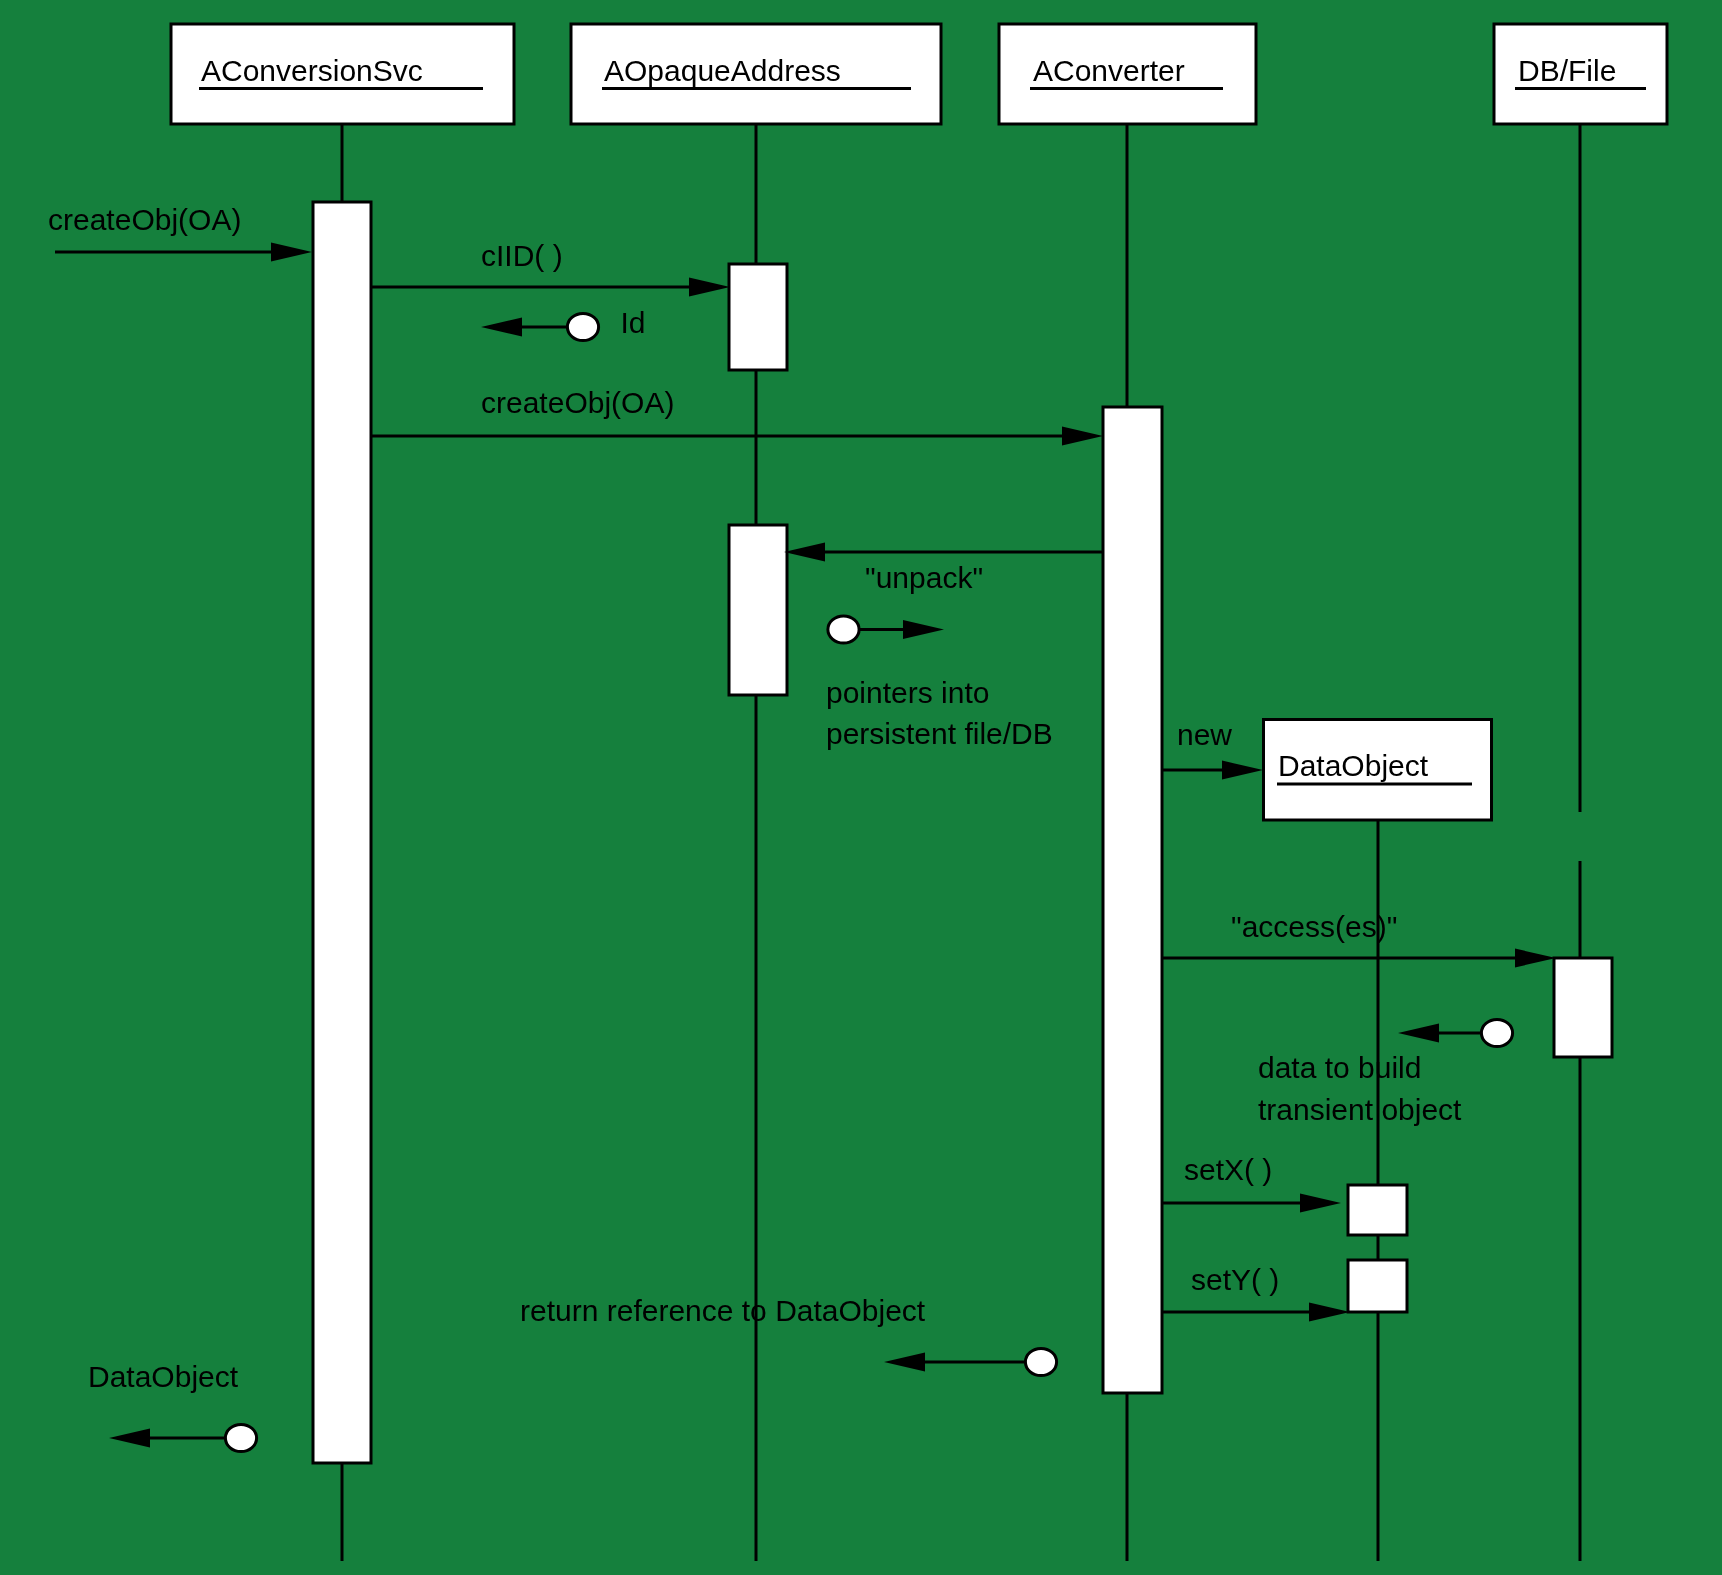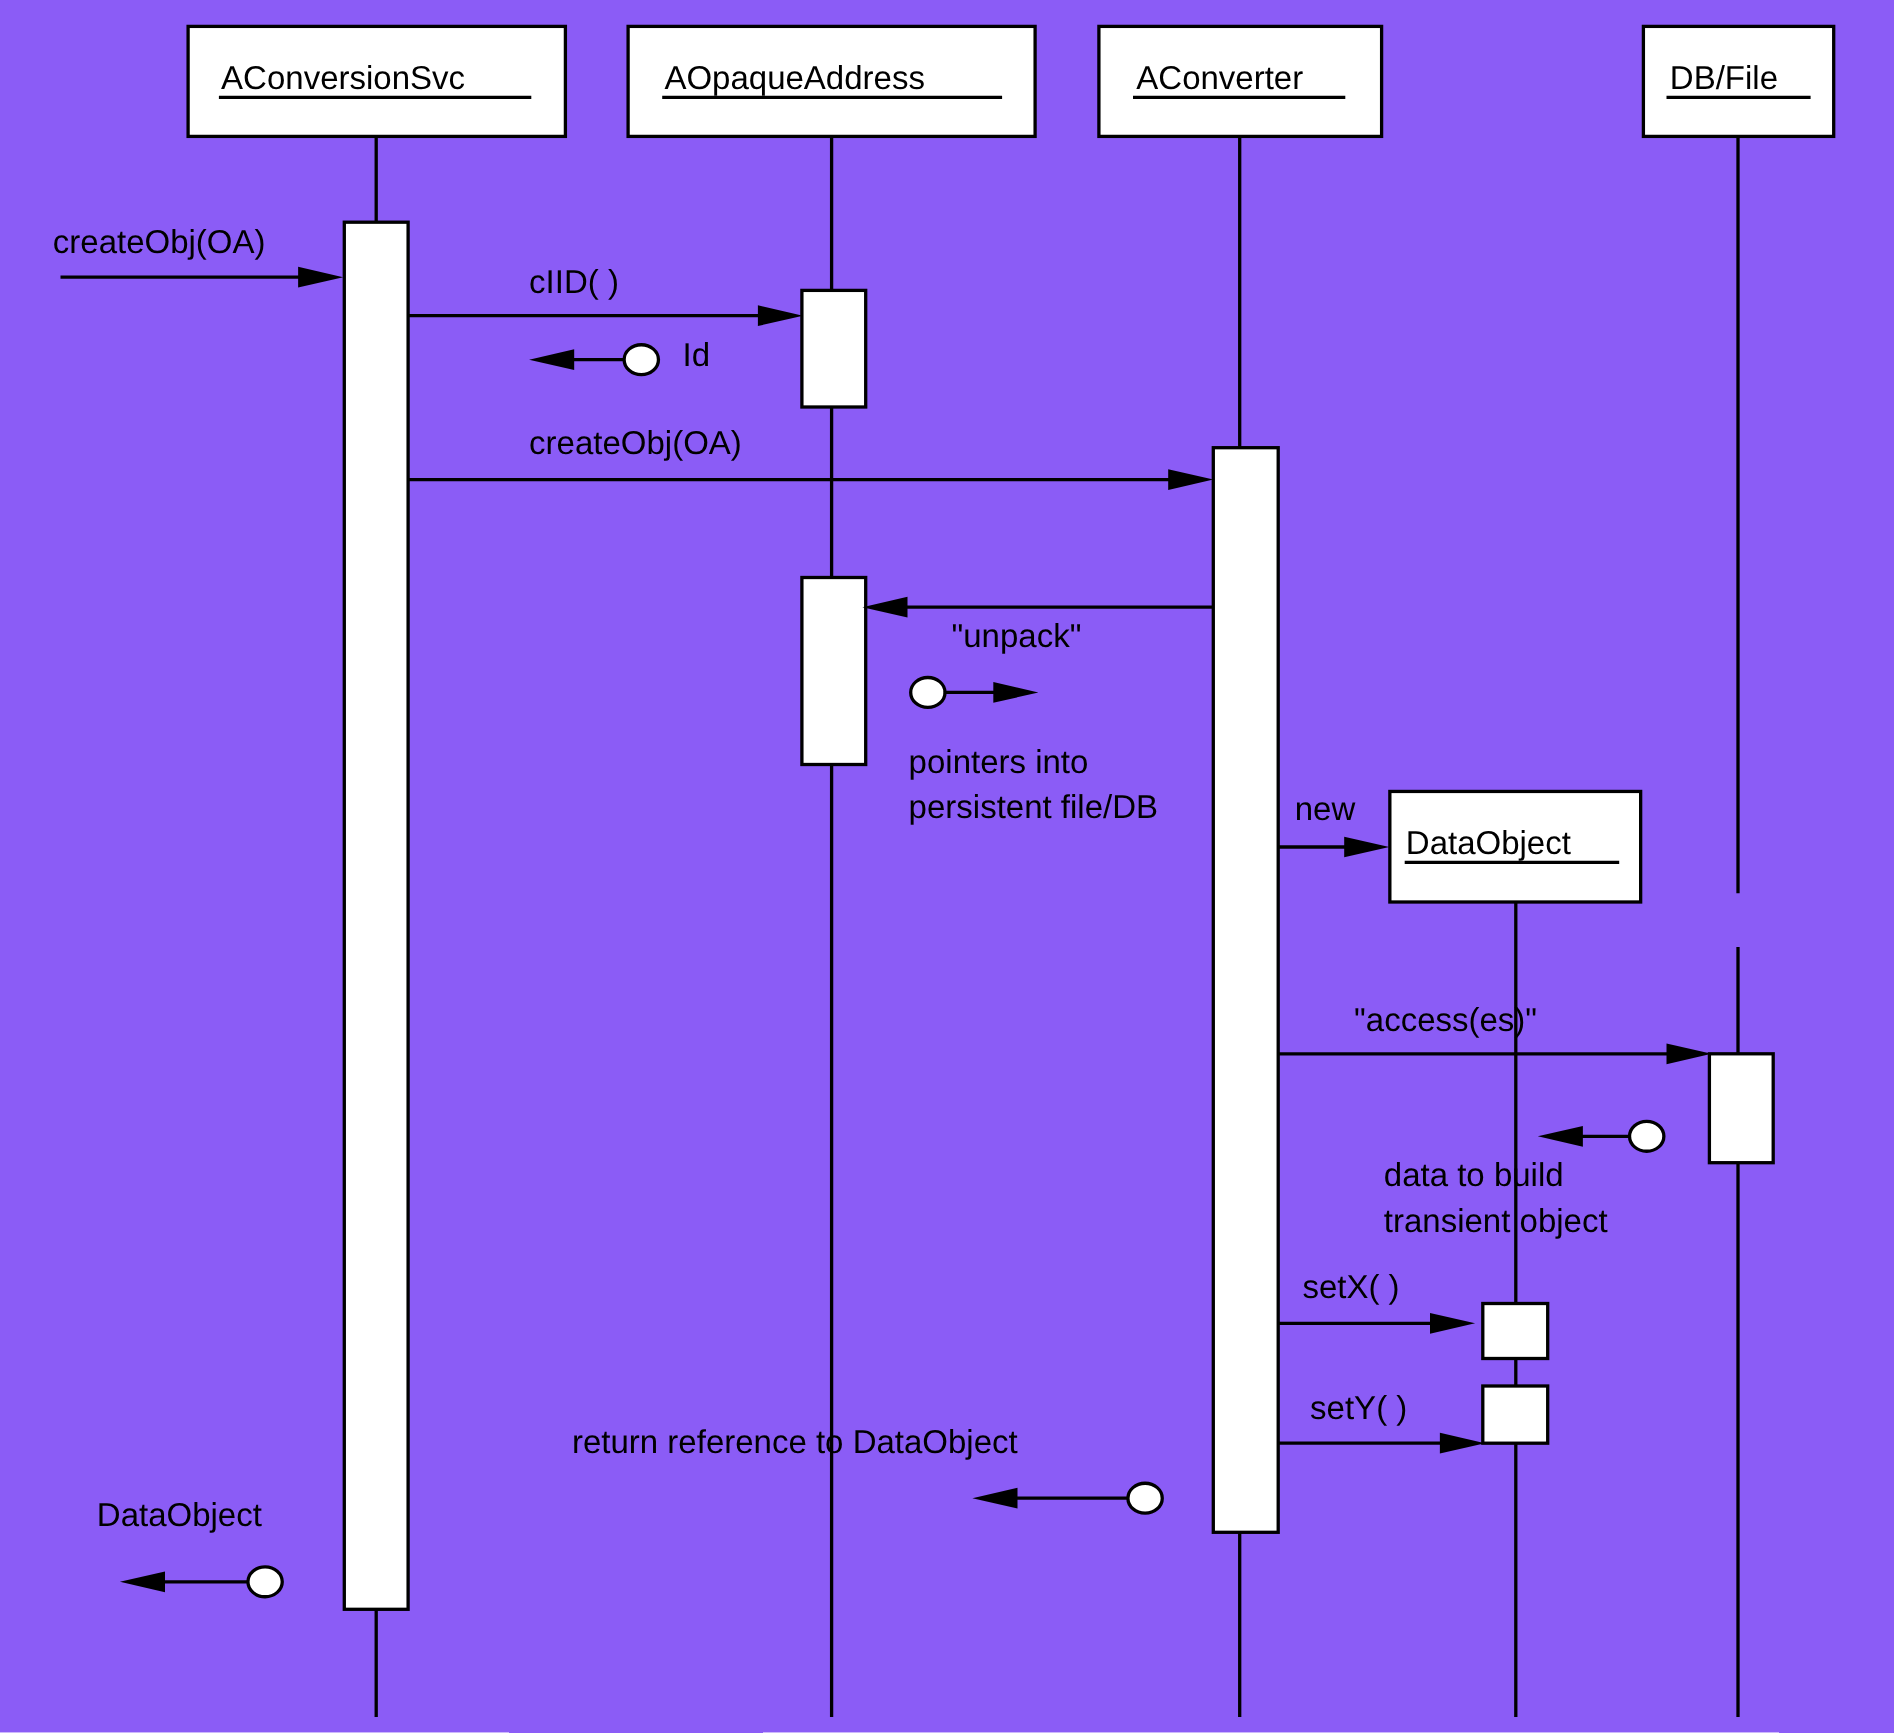--- a/index.html
+++ b/index.html
@@ -1,18 +1,18 @@
 <!DOCTYPE html>
 <html><head>
 <meta charset="utf-8">
 <title>UML Sequence Diagram</title>
 <style>
   html,body{margin:0;padding:0;background:#ffffff;}
   *{-webkit-font-smoothing:antialiased;}
-  #page{position:relative;width:1722px;height:1575px;background:#8b5cf6;overflow:hidden;}
+  #page{position:relative;width:1722px;height:1575px;background:#15803d;overflow:hidden;}
   svg#canvas{position:absolute;left:0;top:0;width:1722px;height:1575px;display:block;
              font-family:"Liberation Sans","DejaVu Sans",sans-serif;}
   .lbl{font-size:30px;fill:#000000;}
   .box{fill:#ffffff;stroke:#000000;stroke-width:3;}
   .act{fill:#ffffff;stroke:#000000;stroke-width:3;}
   .line{stroke:#000000;stroke-width:3;fill:none;stroke-linecap:butt;}
   .uline{stroke:#000000;stroke-width:3;fill:none;}
   .ball{fill:#ffffff;stroke:#000000;stroke-width:3;}
   .head{fill:#000000;stroke:none;}
 </style>

